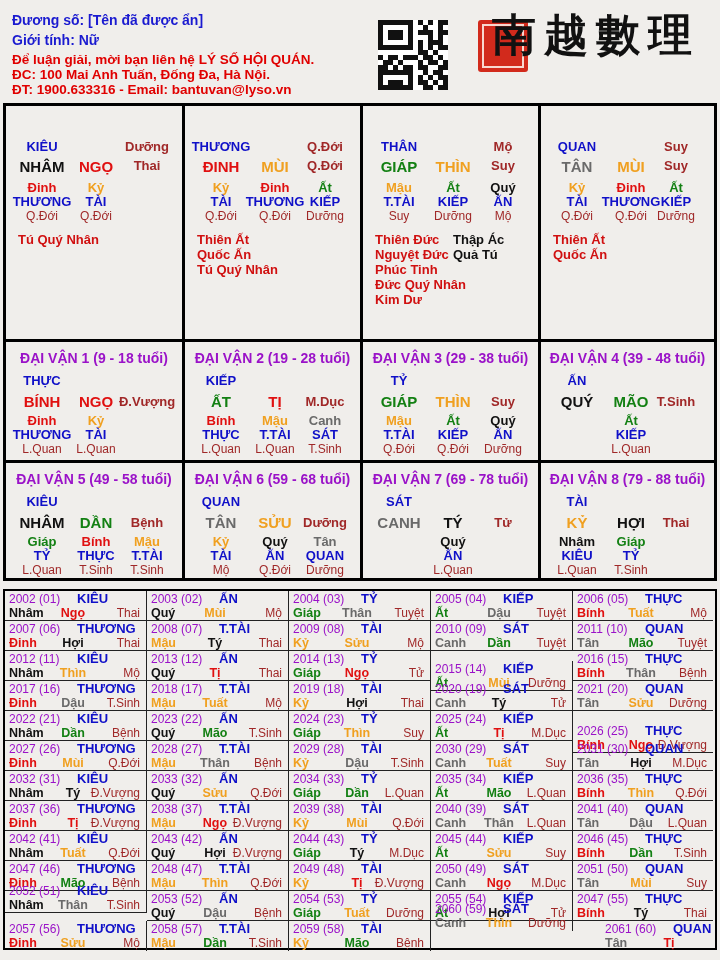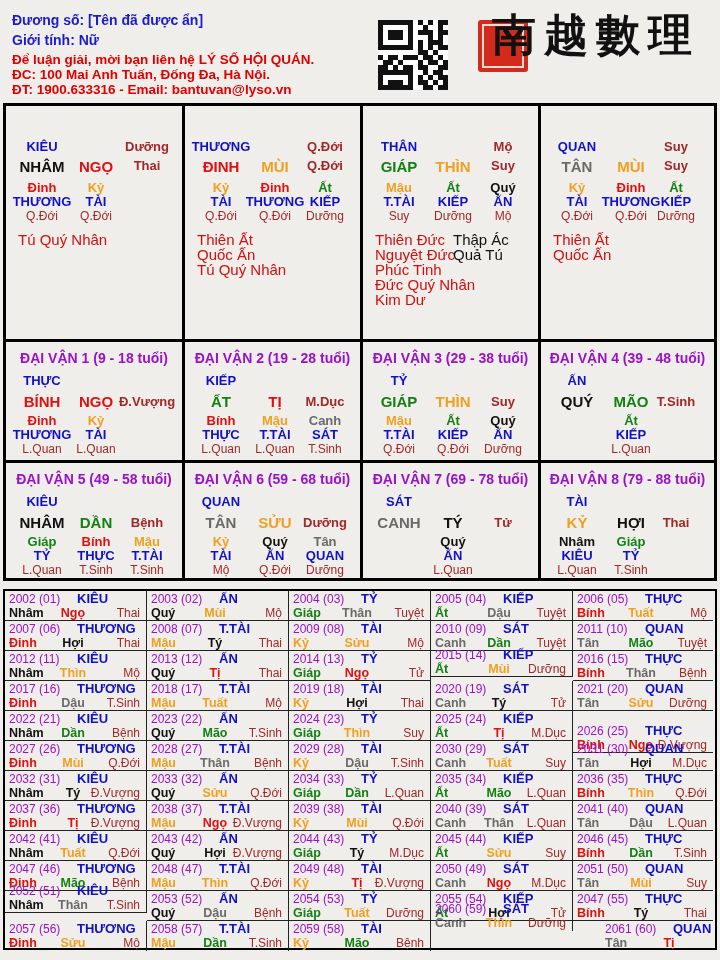--- a/index.html
+++ b/index.html
@@ -22,21 +22,21 @@
   .brand { position: absolute; left: 492px; top: 6px; font-family: "DejaVu Serif", serif; font-size: 44px; color: #111; letter-spacing: 8px; font-weight: bold; }
 
   .grid { position: absolute; left: 3px; top: 103px; width: 714px; height: 478px; border: 3px solid #000; }
   .cell { position: absolute; border-right: 3px solid #000; border-bottom: 3px solid #000; }
   .cell.last { border-right: none; }
   .cell.brow { border-bottom: none; }
 
   .pl { position: absolute; font-weight: bold; font-size: 13px; text-align: center; }
   .big { font-size: 15px; }
   .small { font-weight: normal; font-size: 12px; }
-  .sao { position: absolute; font-size: 15px; line-height: 15px; color: #d01010; }
+  .sao { position: absolute; font-size: 13px; line-height: 15px; color: #d01010; font-weight: bold; }
   .dv-title { position: absolute; left: 0; width: 100%; text-align: center; top: 8px; font-size: 14px; font-weight: bold; color: #9a12c8; }
 
   .c-blue { color: #1010c8; }
   .c-red { color: #e01010; }
   .c-orange { color: #f0a020; }
   .c-green { color: #138013; }
   .c-black { color: #111; }
   .c-gray { color: #6a6a6a; }
   .c-brown { color: #a02828; }
 
@@ -535,21 +535,21 @@
       <div class="chi c-red">Tị</div>
       <div class="ts">Thai</div>
     </div>
     <div class="ac" style="left: 284px; top: 60px; width: 142px;">
       <div class="yr">2014 (13)</div>
       <div class="tt">TỶ</div>
       <div class="can c-green">Giáp</div>
       <div class="chi c-red">Ngọ</div>
       <div class="ts">Tử</div>
     </div>
-    <div class="ac" style="left: 426px; top: 56px; width: 142px;">
+    <div class="ac" style="left: 426px; top: 70px; width: 142px;">
       <div class="yr">2015 (14)</div>
       <div class="tt">KIẾP</div>
       <div class="can c-green">Ất</div>
       <div class="chi c-orange">Mùi</div>
       <div class="ts">Dưỡng</div>
     </div>
     <div class="ac" style="left: 568px; top: 60px; width: 140px; border-right: none;">
       <div class="yr">2016 (15)</div>
       <div class="tt">THỰC</div>
       <div class="can c-red">Bính</div>

